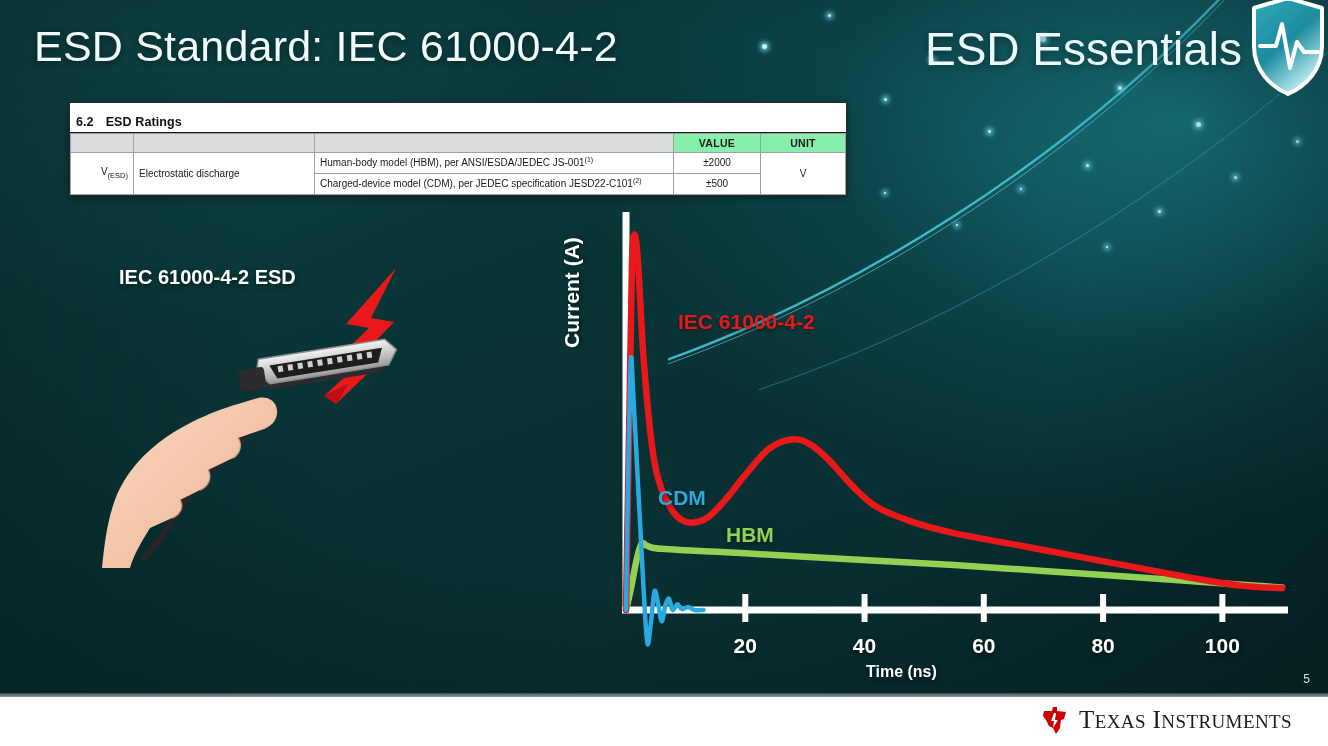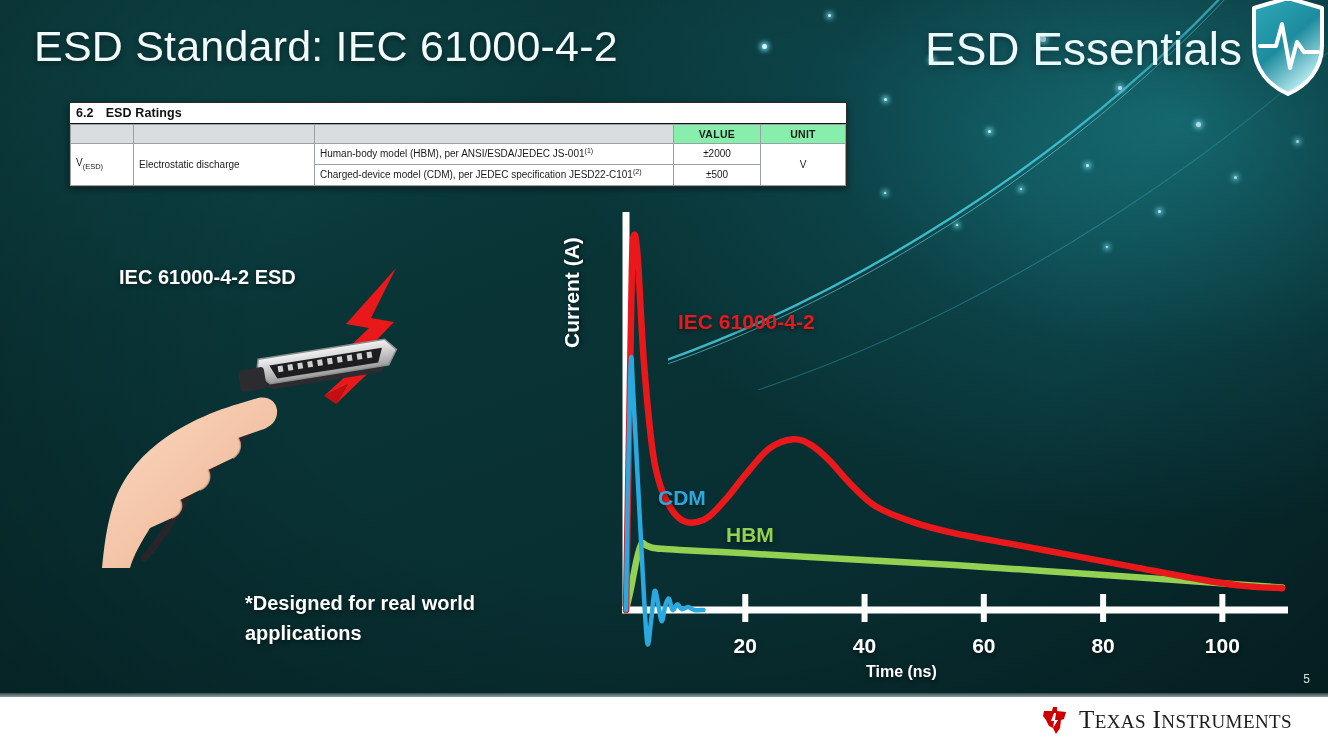--- a/index.html
+++ b/index.html
@@ -31,26 +31,26 @@
   .title{position:absolute;left:34px;top:22px;font-size:43px;color:#f2fbfb;
     letter-spacing:.2px;text-shadow:0 2px 6px rgba(0,0,0,.45);white-space:nowrap;}
 
   .brand{position:absolute;right:86px;top:22px;font-size:46px;color:#eaf9fb;
     text-shadow:0 2px 7px rgba(0,0,0,.4);white-space:nowrap;}
   .shield{position:absolute;right:0px;top:-6px;width:80px;height:104px;}
 
   
   .dstable{position:absolute;left:69px;top:102px;width:776px;background:#ffffff;
     border:1px solid #2a2a2a;box-shadow:0 2px 7px rgba(0,0,0,.45);}
-  .ds-h{font-size:12.5px;font-weight:bold;color:#111;padding:3px 0 3px 6px;
+  .ds-h{font-size:12.5px;font-weight:bold;color:#111;padding:12px 0 3px 6px;
     border-bottom:1.5px solid #111;letter-spacing:.1px;}
   .ds-h .num{display:inline-block;margin-right:12px;}
   table.ds{border-collapse:collapse;width:100%;font-size:10px;color:#1a1a1a;table-layout:fixed;}
   table.ds td,table.ds th{border:1px solid #9aa0a6;padding:3px 5px;vertical-align:middle;}
-  .c-sym{width:52px;text-align:left;margin-top:9px;}
+  .c-sym{width:52px;text-align:right;margin-top:9px;}
   .c-par{width:170px;text-align:left;}
   .c-cond{text-align:left;line-height:1.25;}
   .c-val{width:76px;text-align:center;}
   .c-unit{width:74px;text-align:center;}
   thead td{background:#86efac;font-weight:bold;text-align:center;font-size:10.5px;letter-spacing:.3px;}
   .blankhead{background:#d9dde0;}
   sub{font-size:7.5px;}
   sup{font-size:7px;}
 
   
@@ -215,21 +215,20 @@
             <rect x="240" y="102" width="5" height="6"></rect>
           <rect x="250" y="102" width="5" height="6"></rect>
             <rect x="260" y="102" width="5" height="6"></rect>
           <rect x="270" y="102" width="5" height="6"></rect>
             <rect x="280" y="102" width="5" height="6"></rect>
         </g>
         <rect x="150" y="100" width="26" height="22" rx="4" fill="#2c2c30"></rect>
       </g>
     </svg>
 
-    <div class="note">*Designed for real world applications</div>
 
     <div class="chart">
       <div class="ylab">Current (A)</div>
       <div class="xlab">Time (ns)</div>
 
       <svg id="plot" viewBox="0 0 730 470" width="730" height="470" style="position:absolute;left:0;top:0;">
           <line x1="60" y1="14" x2="60" y2="412" stroke="#ffffff" stroke-width="7"></line>
           <line x1="56" y1="412" x2="722" y2="412" stroke="#ffffff" stroke-width="7"></line>
           <line x1="179.27272727272728" y1="396" x2="179.27272727272728" y2="424" stroke="#ffffff" stroke-width="6"></line>
           <line x1="298.54545454545456" y1="396" x2="298.54545454545456" y2="424" stroke="#ffffff" stroke-width="6"></line>

